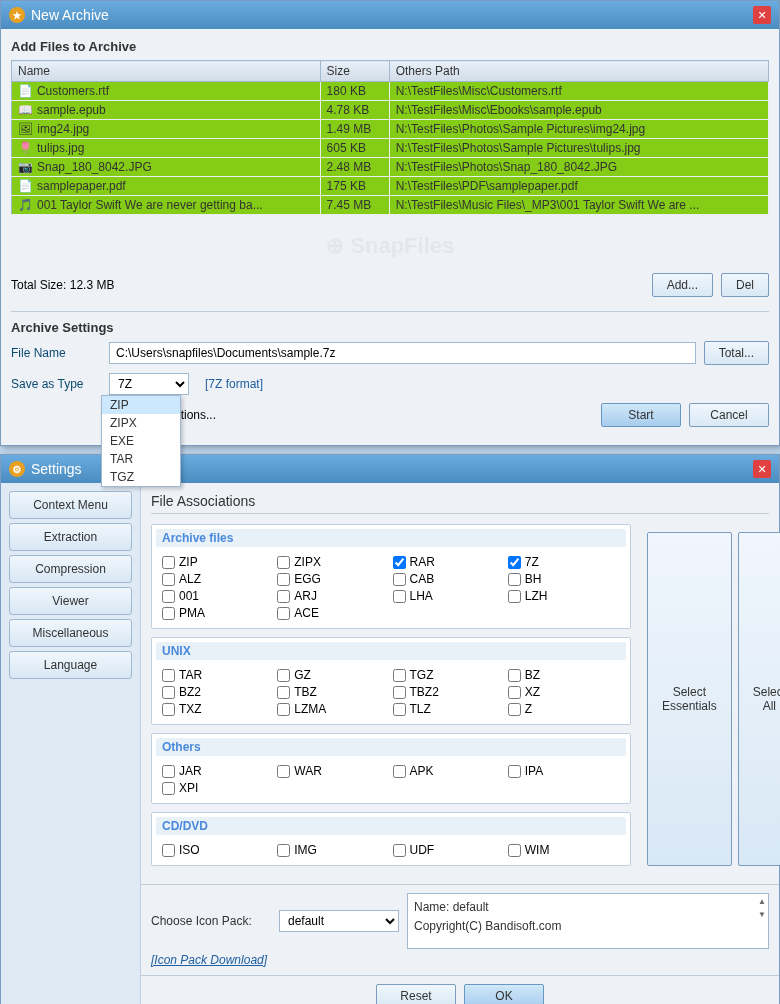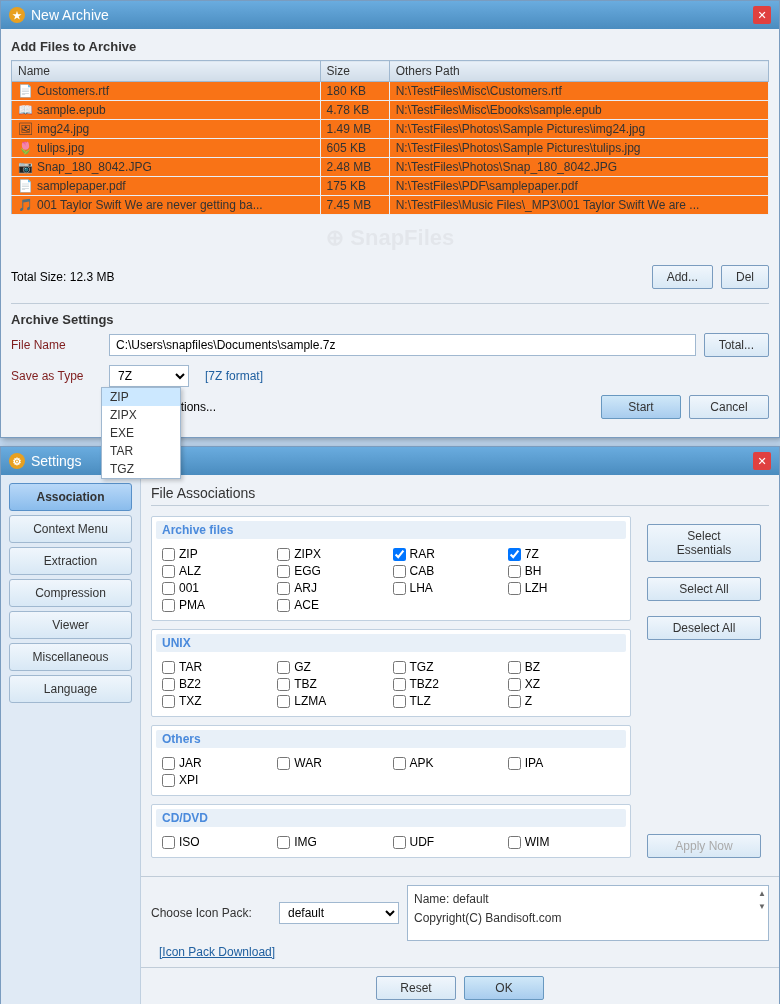--- a/index.html
+++ b/index.html
@@ -47,23 +47,23 @@
     .window-body {
       padding: 10px;
       background: #eef2f7;
     }
 
     
     .section-title { font-weight: bold; font-size: 13px; margin-bottom: 6px; color: #333; }
     .file-table {
       width: 100%;
       border: 1px solid #a0b8d0;
-      background: #f97316;
+      background: #84cc16;
       border-collapse: collapse;
-      margin-bottom: 0;
+      margin-bottom: 8px;
     }
     .file-table th {
       background: linear-gradient(to bottom, #e8f0f8, #d0dce8);
       border-bottom: 1px solid #a0b8d0;
       border-right: 1px solid #a0b8d0;
       padding: 3px 6px;
       text-align: left;
       font-weight: normal;
       color: #333;
     }
@@ -90,21 +90,21 @@
       font-size: 12px;
     }
     .btn:disabled { color: #999; background: #e8eef5; cursor: default; }
     .btn-primary {
       background: linear-gradient(to bottom, #d0e8f8, #a8ccee);
       border-color: #6898c0;
     }
 
     
     .settings-row { display: flex; align-items: center; margin-bottom: 8px; gap: 8px; }
-    .settings-label { width: 90px; color: #7f1d1d; }
+    .settings-label { width: 90px; color: #0c4a6e; }
     .text-input {
       flex: 1;
       border: 1px solid #a0b8d0;
       padding: 3px 6px;
       background: white;
       font-size: 12px;
     }
     .select-input {
       border: 1px solid #a0b8d0;
       padding: 2px 4px;
@@ -140,21 +140,21 @@
     }
     .main-content { flex: 1; padding: 10px; }
     .content-title { font-weight: normal; font-size: 14px; margin-bottom: 10px; color: #333; border-bottom: 1px solid #c0ccd8; padding-bottom: 4px; }
     .assoc-section-title { color: #4a8adc; font-weight: bold; margin-bottom: 4px; padding: 2px 6px; background: #e8f0f8; border-radius: 2px; }
     .checkbox-grid { display: grid; grid-template-columns: repeat(4, 1fr); gap: 3px; padding: 4px 6px; }
     .checkbox-item { display: flex; align-items: center; gap: 4px; }
     .checkbox-item input[type=checkbox] { width: 13px; height: 13px; }
     .assoc-box { border: 1px solid #c0d0e0; background: white; padding: 4px; border-radius: 2px; margin-bottom: 8px; }
 
     
-    .right-panel { width: 130px; display: flex; flex-direction: column; gap: 15px; padding: 8px; }
+    .right-panel { width: 130px; display: flex; flex-direction: row; gap: 6px; padding: 8px; }
 
     
     .bottom-section { padding: 8px 10px; border-top: 1px solid #c0ccd8; }
     .icon-pack-row { display: flex; align-items: center; gap: 8px; margin-bottom: 4px; }
     .icon-pack-label { width: 120px; color: #333; }
     .icon-pack-select {
       width: 120px;
       border: 1px solid #a0b8d0;
       padding: 2px 4px;
       background: white;
@@ -303,21 +303,20 @@
     <div class="title-bar-left">
       <div class="title-bar-icon">⚙</div>
       <span class="title-bar-title">Settings</span>
     </div>
     <button class="close-btn">✕</button>
   </div>
   <div class="window-body" style="padding:0;">
     <div class="settings-body">
 
       <div class="sidebar">
-        <button class="sidebar-btn active">Association</button>
         <button class="sidebar-btn">Context Menu</button>
         <button class="sidebar-btn">Extraction</button>
         <button class="sidebar-btn">Compression</button>
         <button class="sidebar-btn">Viewer</button>
         <button class="sidebar-btn">Miscellaneous</button>
         <button class="sidebar-btn">Language</button>
       </div>
 
       <div style="flex:1; display:flex; flex-direction:column;">
         <div class="main-content">
@@ -510,21 +509,21 @@
             </select>
             <div class="icon-info-box" style="height:56px; overflow:hidden;">
               <div>Name: default</div>
               <div>Copyright(C) Bandisoft.com</div>
               <div style="position:absolute;right:2px;top:2px;">
                 <div class="scroll-arrow">▲</div>
                 <div class="scroll-arrow">▼</div>
               </div>
             </div>
           </div>
-          <div style="margin-left:8px;">
+          <div style="margin-left:0;font-style:italic;">
             <span class="download-link">[Icon Pack Download]</span>
           </div>
         </div>
 
         <div class="window-footer">
           <button class="btn btn-ok">Reset</button>
           <button class="btn btn-ok btn-primary">OK</button>
         </div>
       </div>
     </div>

